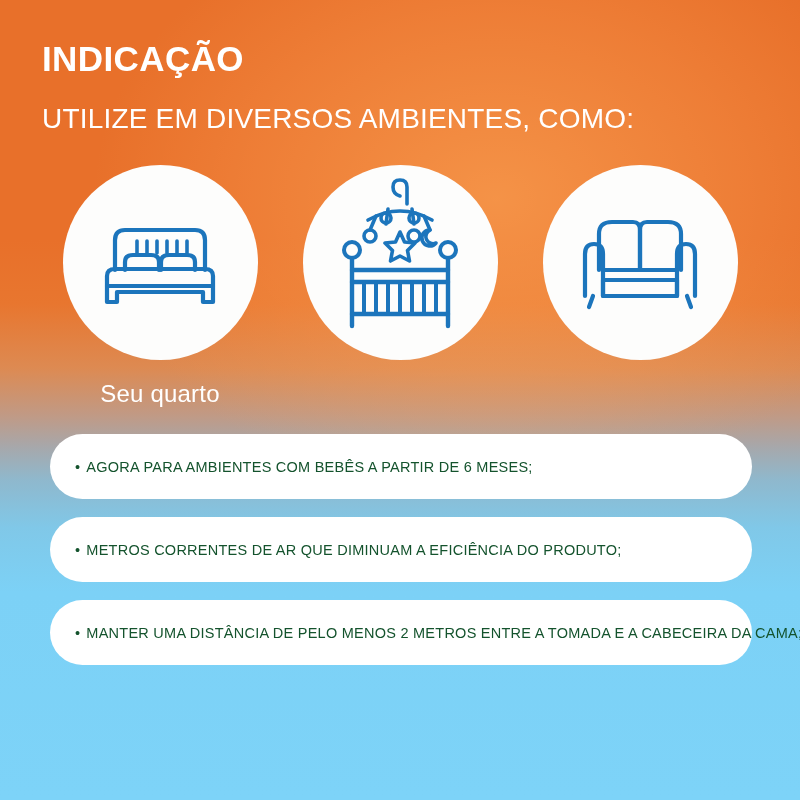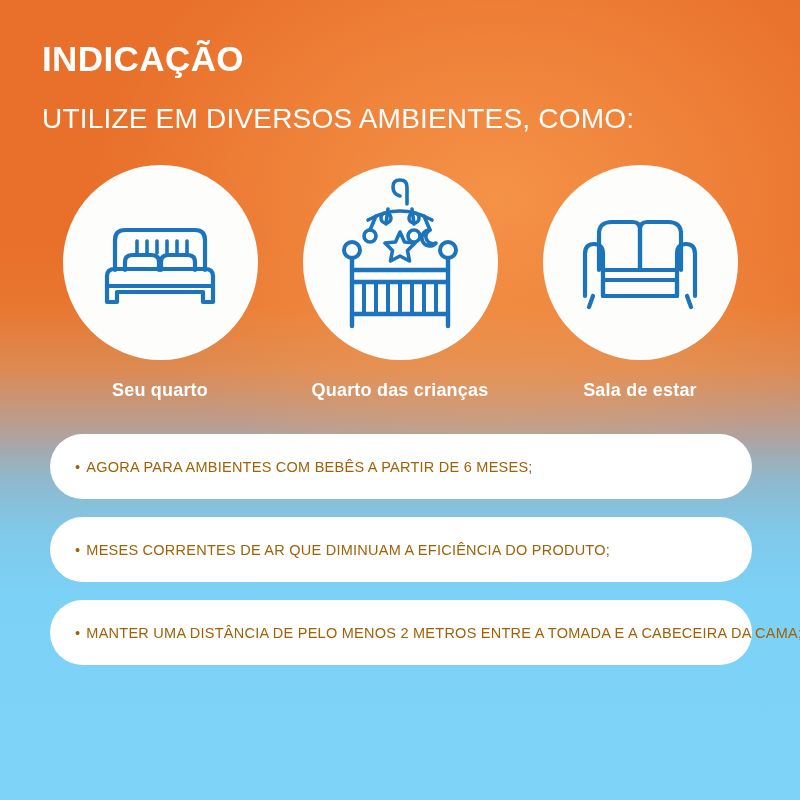--- a/index.html
+++ b/index.html
@@ -85,22 +85,22 @@
     background:#fdfdfc;
     display:flex;
     align-items:center;
     justify-content:center;
   }
   .circle-disc svg { display:block; }
 
   .circle-label {
     margin-top:20px;
     color:#ffffff;
-    font-size:18px;
-    font-weight:700;
+    font-size:24px;
+    font-weight:400;
     letter-spacing:0.2px;
   }
 
   
   .pills {
     position:absolute;
     left:50px; top:434px;
     width:702px;
     z-index:3;
   }
@@ -110,21 +110,21 @@
     background:#ffffff;
     border-radius:34px;
     display:flex;
     align-items:center;
     margin-bottom:18px;
     padding-left:25px;
   }
   .pill:last-child { margin-bottom:0; }
 
   .pill-text {
-    color:#a16207;
+    color:#14532d;
     font-size:14.5px;
     font-weight:400;
     letter-spacing:0.25px;
     white-space:nowrap;
   }
   .pill-dot { margin-right:6px; }
 </style>
 </head>
 <body>
 
@@ -203,21 +203,20 @@
               <line x1="46" y1="108" x2="46" y2="140"></line>
               <line x1="58" y1="108" x2="58" y2="140"></line>
               <line x1="70" y1="108" x2="70" y2="140"></line>
               <line x1="82" y1="108" x2="82" y2="140"></line>
               <line x1="94" y1="108" x2="94" y2="140"></line>
               <line x1="106" y1="108" x2="106" y2="140"></line>
             </g>
           </g>
         </svg>
       </div>
-      <div class="circle-label">Quarto das crianças</div>
     </div>
 
     <div class="circle-col c3">
       <div class="circle-disc">
         <svg width="130" height="105" viewBox="0 0 130 105">
           <g fill="none" stroke="#1C75BC" stroke-width="4.2" stroke-linecap="round" stroke-linejoin="round">
 
             <path d="M24 60 L24 24 Q24 12 37 12 L58 12 Q65 12 65 20 L65 60"></path>
             <path d="M65 60 L65 20 Q65 12 72 12 L93 12 Q106 12 106 24 L106 60"></path>
 
@@ -225,33 +224,32 @@
             <path d="M102 86 L102 44 Q102 34 111 34 Q120 34 120 44 L120 86"></path>
 
             <line x1="28" y1="60" x2="102" y2="60"></line>
             <path d="M28 70 L102 70 L102 86 L28 86 Z"></path>
 
             <path d="M18 86 L14 97"></path>
             <path d="M112 86 L116 97"></path>
           </g>
         </svg>
       </div>
-      <div class="circle-label">Sala de estar</div>
     </div>
 
   </div>
 
   <div class="pills">
 
     <div class="pill">
       <span class="pill-text"><span class="pill-dot">•</span><span>AGORA PARA AMBIENTES COM BEBÊS A PARTIR DE 6 MESES;</span></span>
     </div>
 
     <div class="pill">
-      <span class="pill-text"><span class="pill-dot">•</span><span>MESES CORRENTES DE AR QUE DIMINUAM A EFICIÊNCIA DO PRODUTO;</span></span>
+      <span class="pill-text"><span class="pill-dot">•</span><span>METROS CORRENTES DE AR QUE DIMINUAM A EFICIÊNCIA DO PRODUTO;</span></span>
     </div>
 
     <div class="pill">
       <span class="pill-text"><span class="pill-dot">•</span><span>MANTER UMA DISTÂNCIA DE PELO MENOS 2 METROS ENTRE A TOMADA E A CABECEIRA DA CAMA;</span></span>
     </div>
 
 
   </div>
 
 </div>

